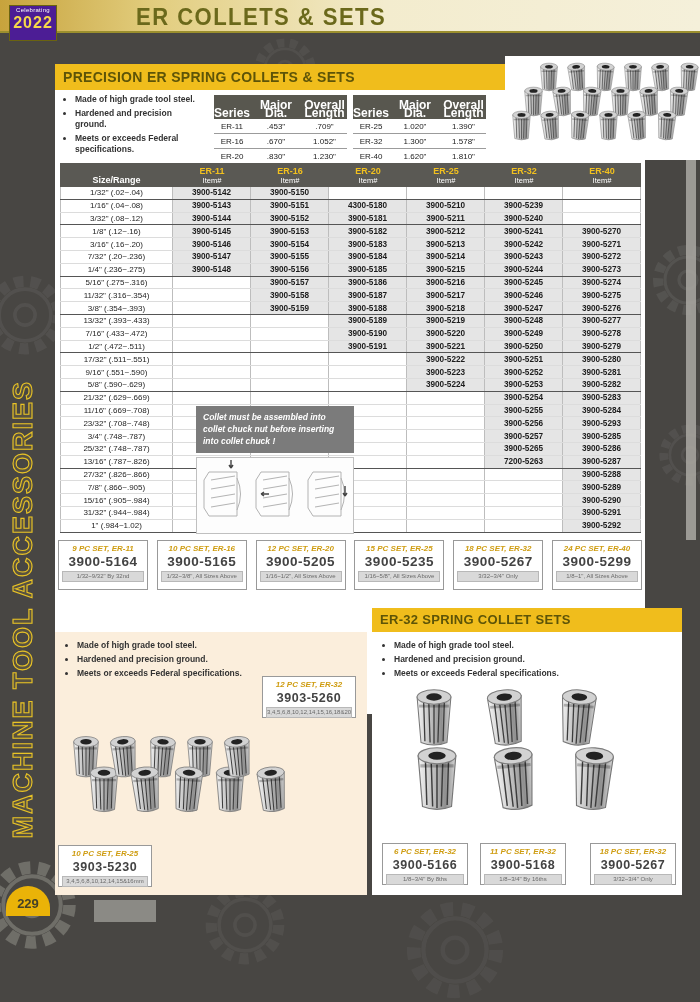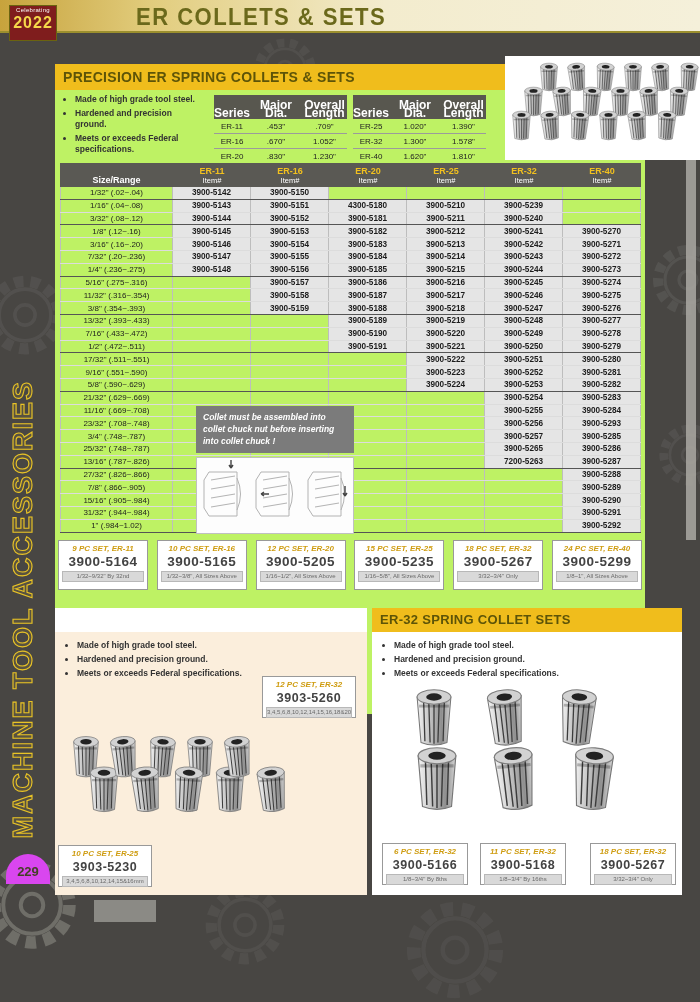--- a/index.html
+++ b/index.html
@@ -7,45 +7,45 @@
   #page{position:relative;width:700px;height:1002px;background:#484643;overflow:hidden;
         font-family:"Liberation Sans","DejaVu Sans",sans-serif;color:#222;}
 
   
   .top-band{position:absolute;left:0;top:0;width:700px;height:33px;
     background:linear-gradient(90deg,#c7a33c 0%,#e2cd7e 22%,#f3ecce 55%,#f5f0da 100%);
     border-bottom:2px solid #9b8f2e;z-index:3;}
   .page-title{position:absolute;left:136px;top:4px;font-size:23px;font-weight:bold;
     letter-spacing:1.5px;color:#6b691b;transform:scaleX(.96);transform-origin:left;white-space:nowrap;}
   .fifty{position:absolute;left:4px;top:-15px;font-size:34px;font-weight:bold;color:#edbe22;z-index:2;}
-  .badge{position:absolute;left:9px;top:5px;width:48px;height:36px;background:#7f1d1d;z-index:4;
+  .badge{position:absolute;left:9px;top:5px;width:48px;height:36px;background:#4c1d95;z-index:4;
     text-align:center;border:1px solid #6a6310;}
   .badge-line1{font-size:6px;color:#fff;line-height:9px;letter-spacing:.3px;}
   .badge-line2{font-size:16px;font-weight:bold;color:#f5d84a;line-height:16px;letter-spacing:1px;}
 
   
   .gear{position:absolute;z-index:1;}
   .collet{display:inline-block;vertical-align:bottom;}
   [data-collets] .collet:nth-child(3n+2){transform:rotate(-5deg);}
   [data-collets] .collet:nth-child(3n){transform:rotate(4deg);}
 
   
   .sidebar{position:absolute;left:0;top:322px;width:46px;height:575px;display:flex;
     align-items:center;justify-content:center;z-index:2;}
   .sidebar-label{writing-mode:vertical-rl;transform:rotate(180deg);white-space:nowrap;
     font-size:27px;font-weight:bold;letter-spacing:2px;color:#e9c326;}
   @supports (-webkit-text-stroke:1px red){
     .sidebar-label{color:rgba(233,195,38,.10);-webkit-text-stroke:1.1px #e9c326;}
   }
-  .page-badge{position:absolute;left:6px;top:854px;width:44px;height:30px;background:#d946ef;
+  .page-badge{position:absolute;left:6px;top:886px;width:44px;height:30px;background:#eab308;
     border-radius:22px 22px 0 0;text-align:center;z-index:5;}
   .page-number{font-size:13px;font-weight:bold;color:#454027;line-height:36px;}
 
   
-  .main-panel{position:absolute;left:55px;top:64px;width:590px;height:650px;background:#bef264;z-index:2;}
+  .main-panel{position:absolute;left:55px;top:64px;width:590px;height:650px;background:#ffffff;z-index:2;}
   .sec-bar{height:26px;background:#f0bd1c;color:#5d5408;font-weight:bold;font-size:14px;
     line-height:26px;padding-left:8px;letter-spacing:.3px;white-space:nowrap;}
   .main-bar{position:absolute;left:0;top:0;width:490px;}
   .photo-box{position:absolute;left:450px;top:-8px;width:246px;height:104px;background:#fff;
     overflow:hidden;padding-top:4px;}
   .photo-row{white-space:nowrap;height:30px;}
   .photo-row .collet{margin:0 1px;}
   .pr1{margin-left:30px;} .pr2{margin-left:14px;margin-top:-6px;} .pr3{margin-left:2px;margin-top:-6px;}
 
   .bullets{position:absolute;margin:0;padding:0 0 0 12px;list-style:disc;}

